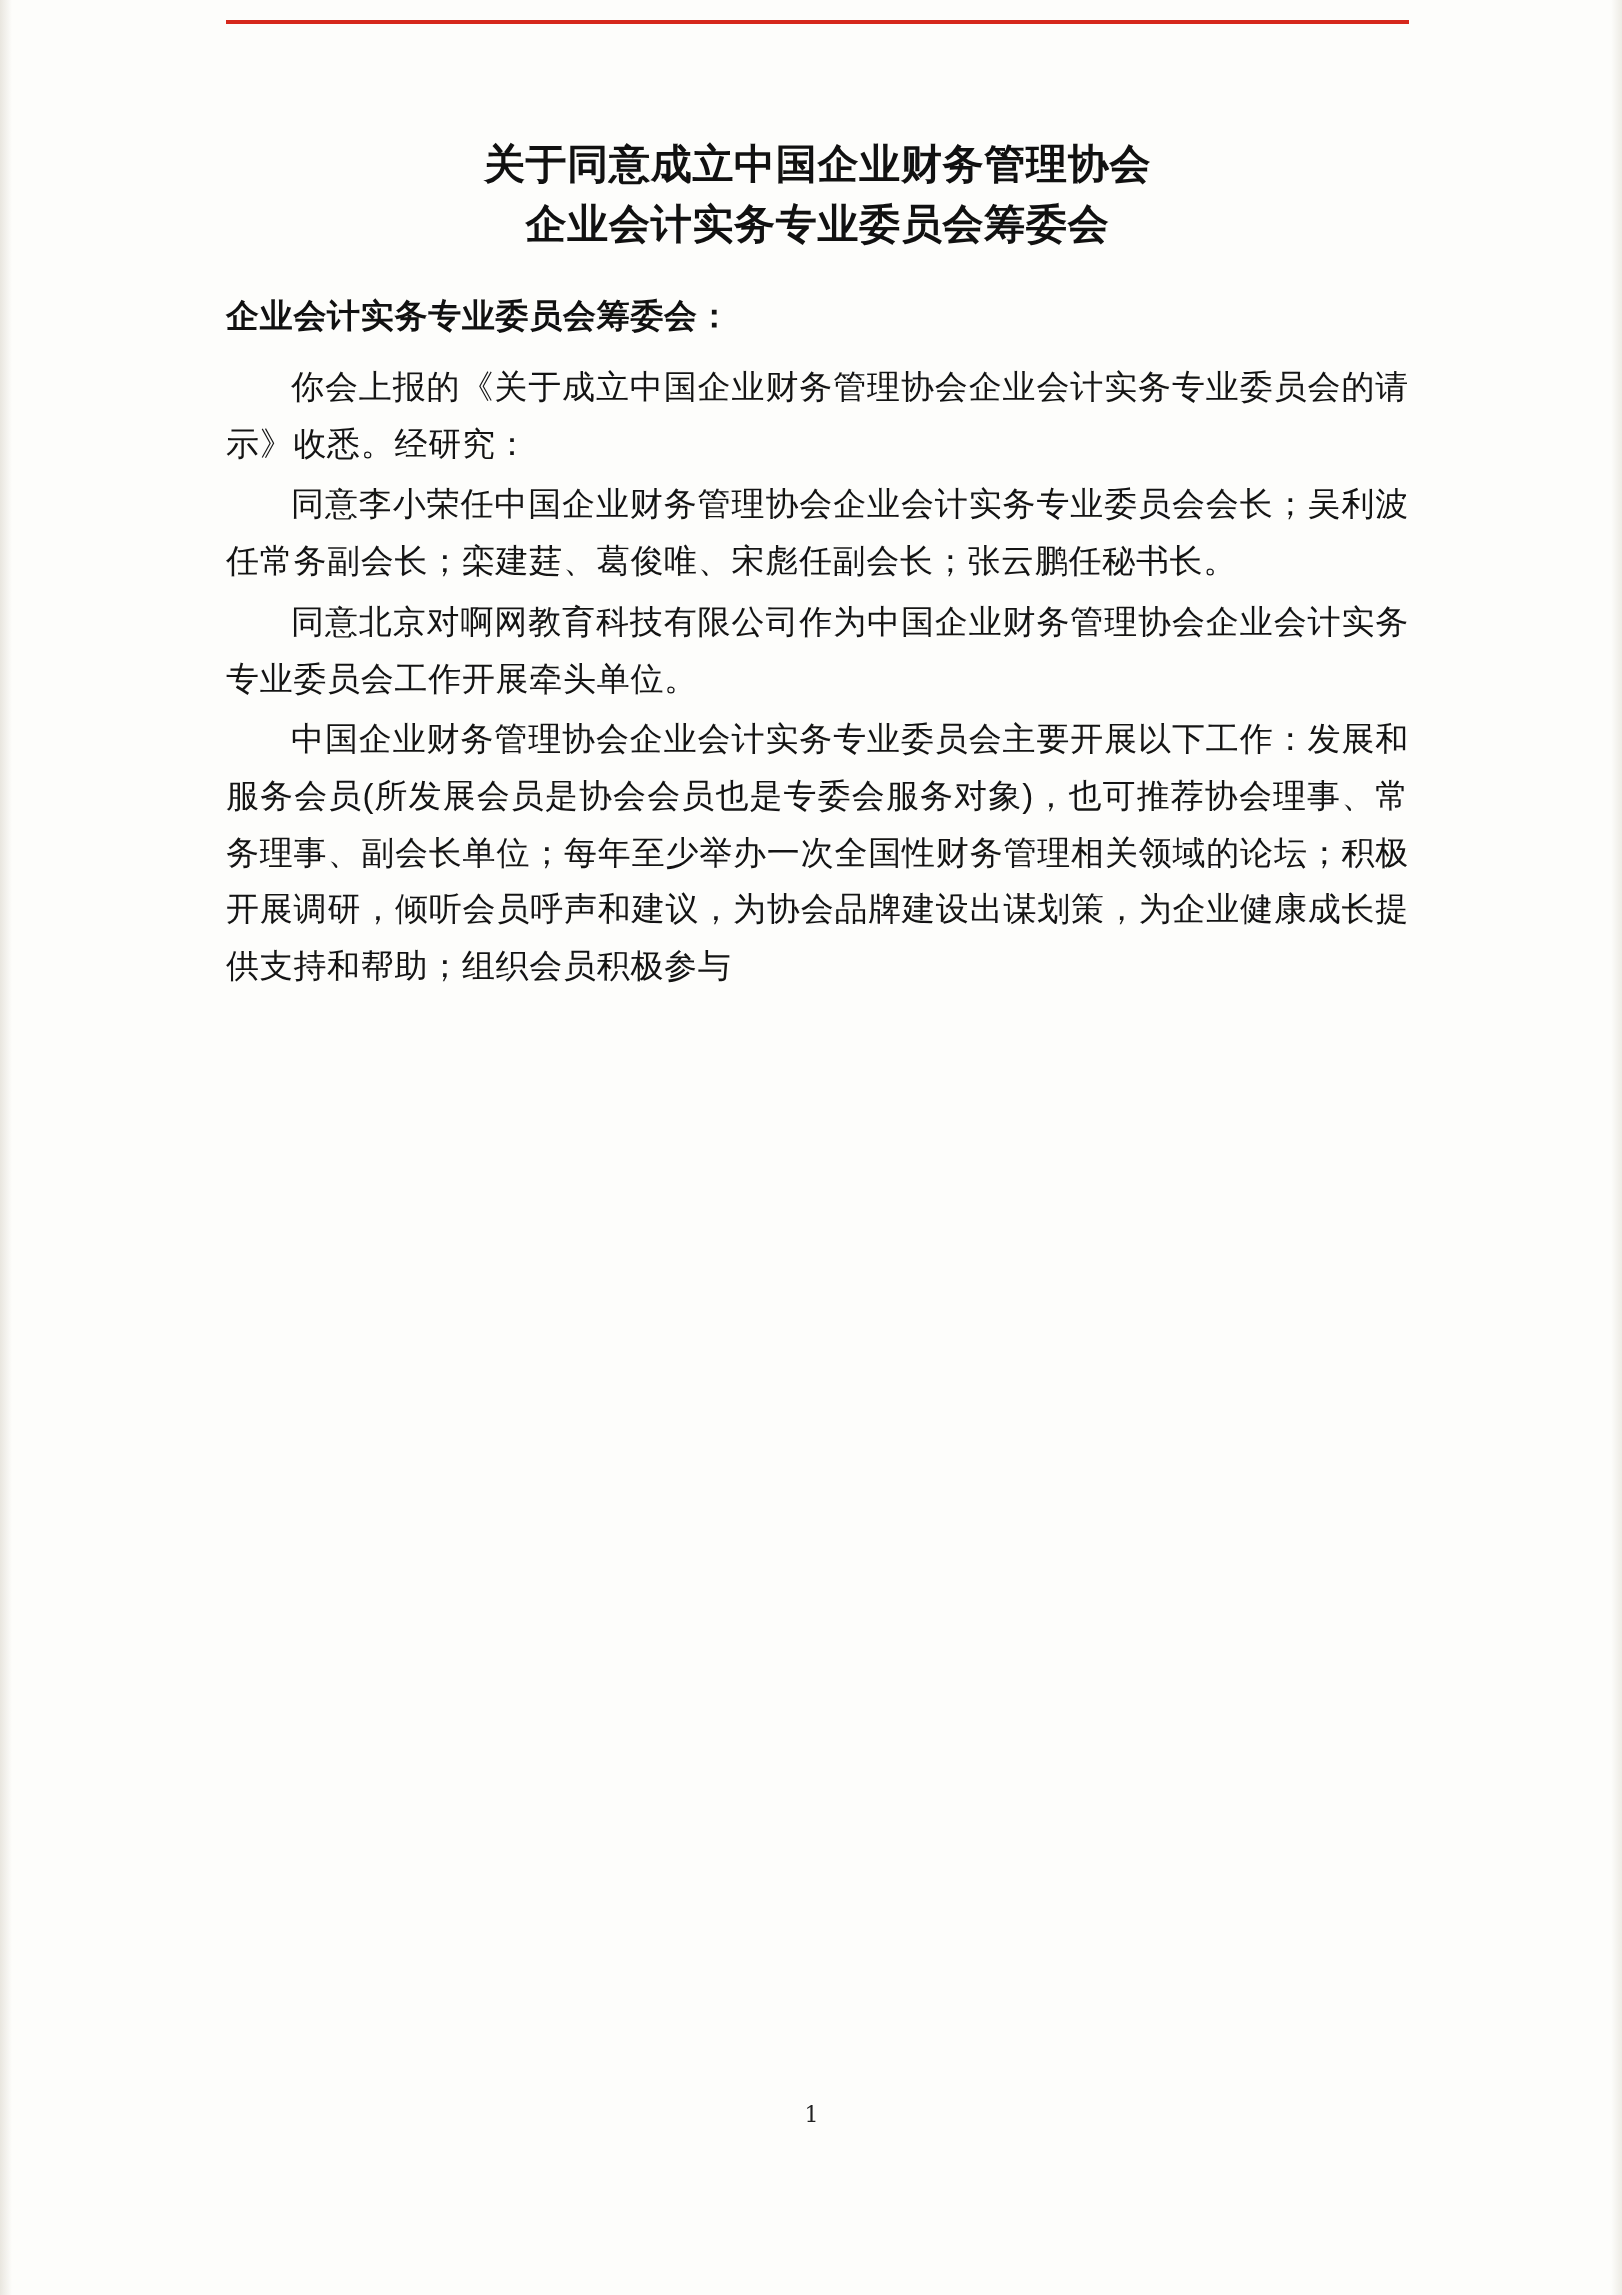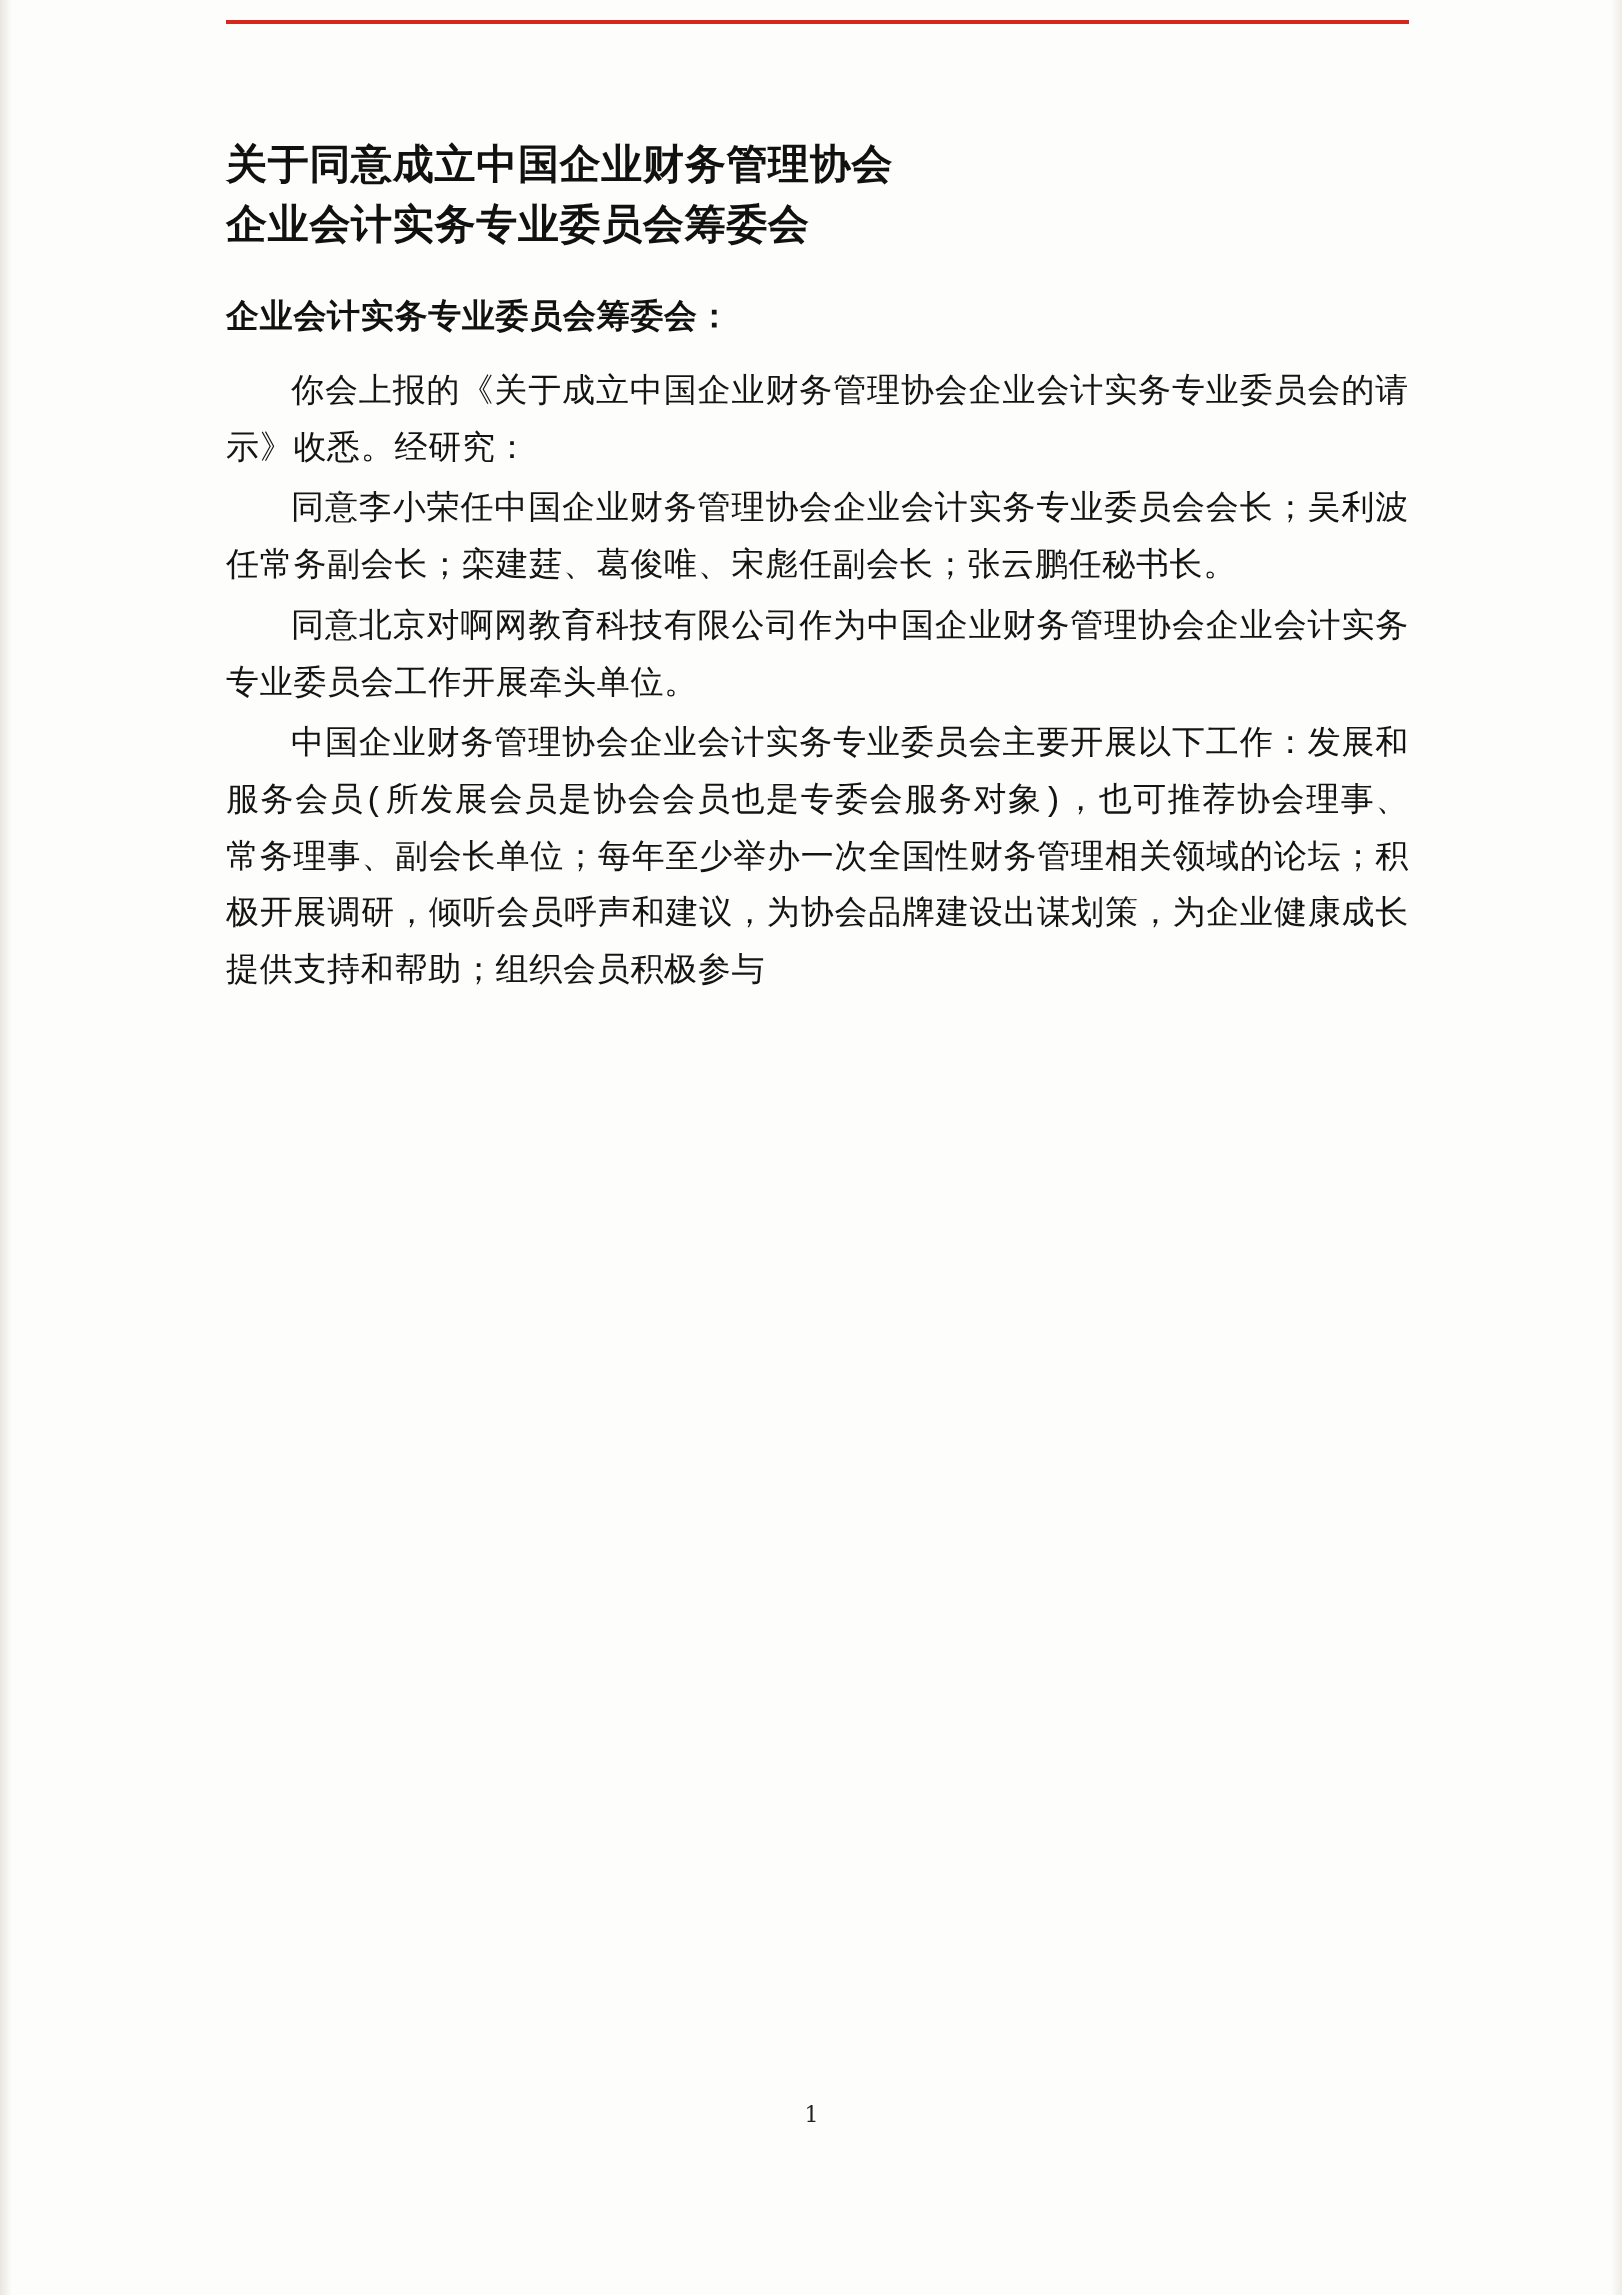--- a/index.html
+++ b/index.html
@@ -65,43 +65,43 @@
 
   .red-rule {
     margin-top: 19.6px;
     height: 4.6px;
     background: #d6281c;
     width: 100%;
   }
 
   .title {
     margin-top: 111px;
-    text-align: left;
+    text-align: center;
     color: #111111;
     font-family: "DejaVu Serif", "Liberation Serif", serif;
     font-weight: 700;
     font-size: 41px;
     line-height: 1.45;
     letter-spacing: 0.7px;
   }
   .title div { white-space: nowrap; }
 
   .salutation {
     margin-top: 40px;
     color: #111111;
     font-family: "DejaVu Serif", "Liberation Serif", serif;
     font-weight: 700;
     font-size: 33px;
     letter-spacing: 0.7px;
   }
 
   .body-text {
-    margin-top: 26px;
+    margin-top: 20px;
     color: #141414;
-    font-family: Liberation Mono, monospace;
+    font-family: Liberation Sans, sans-serif;
     font-size: 33px;
     line-height: 1.72;
     letter-spacing: 0.7px;
   }
   .body-text p {
     margin: 0 0 3.9px 0;
     text-indent: 65px;
     text-align: justify;
     text-justify: inter-ideograph;
   }

